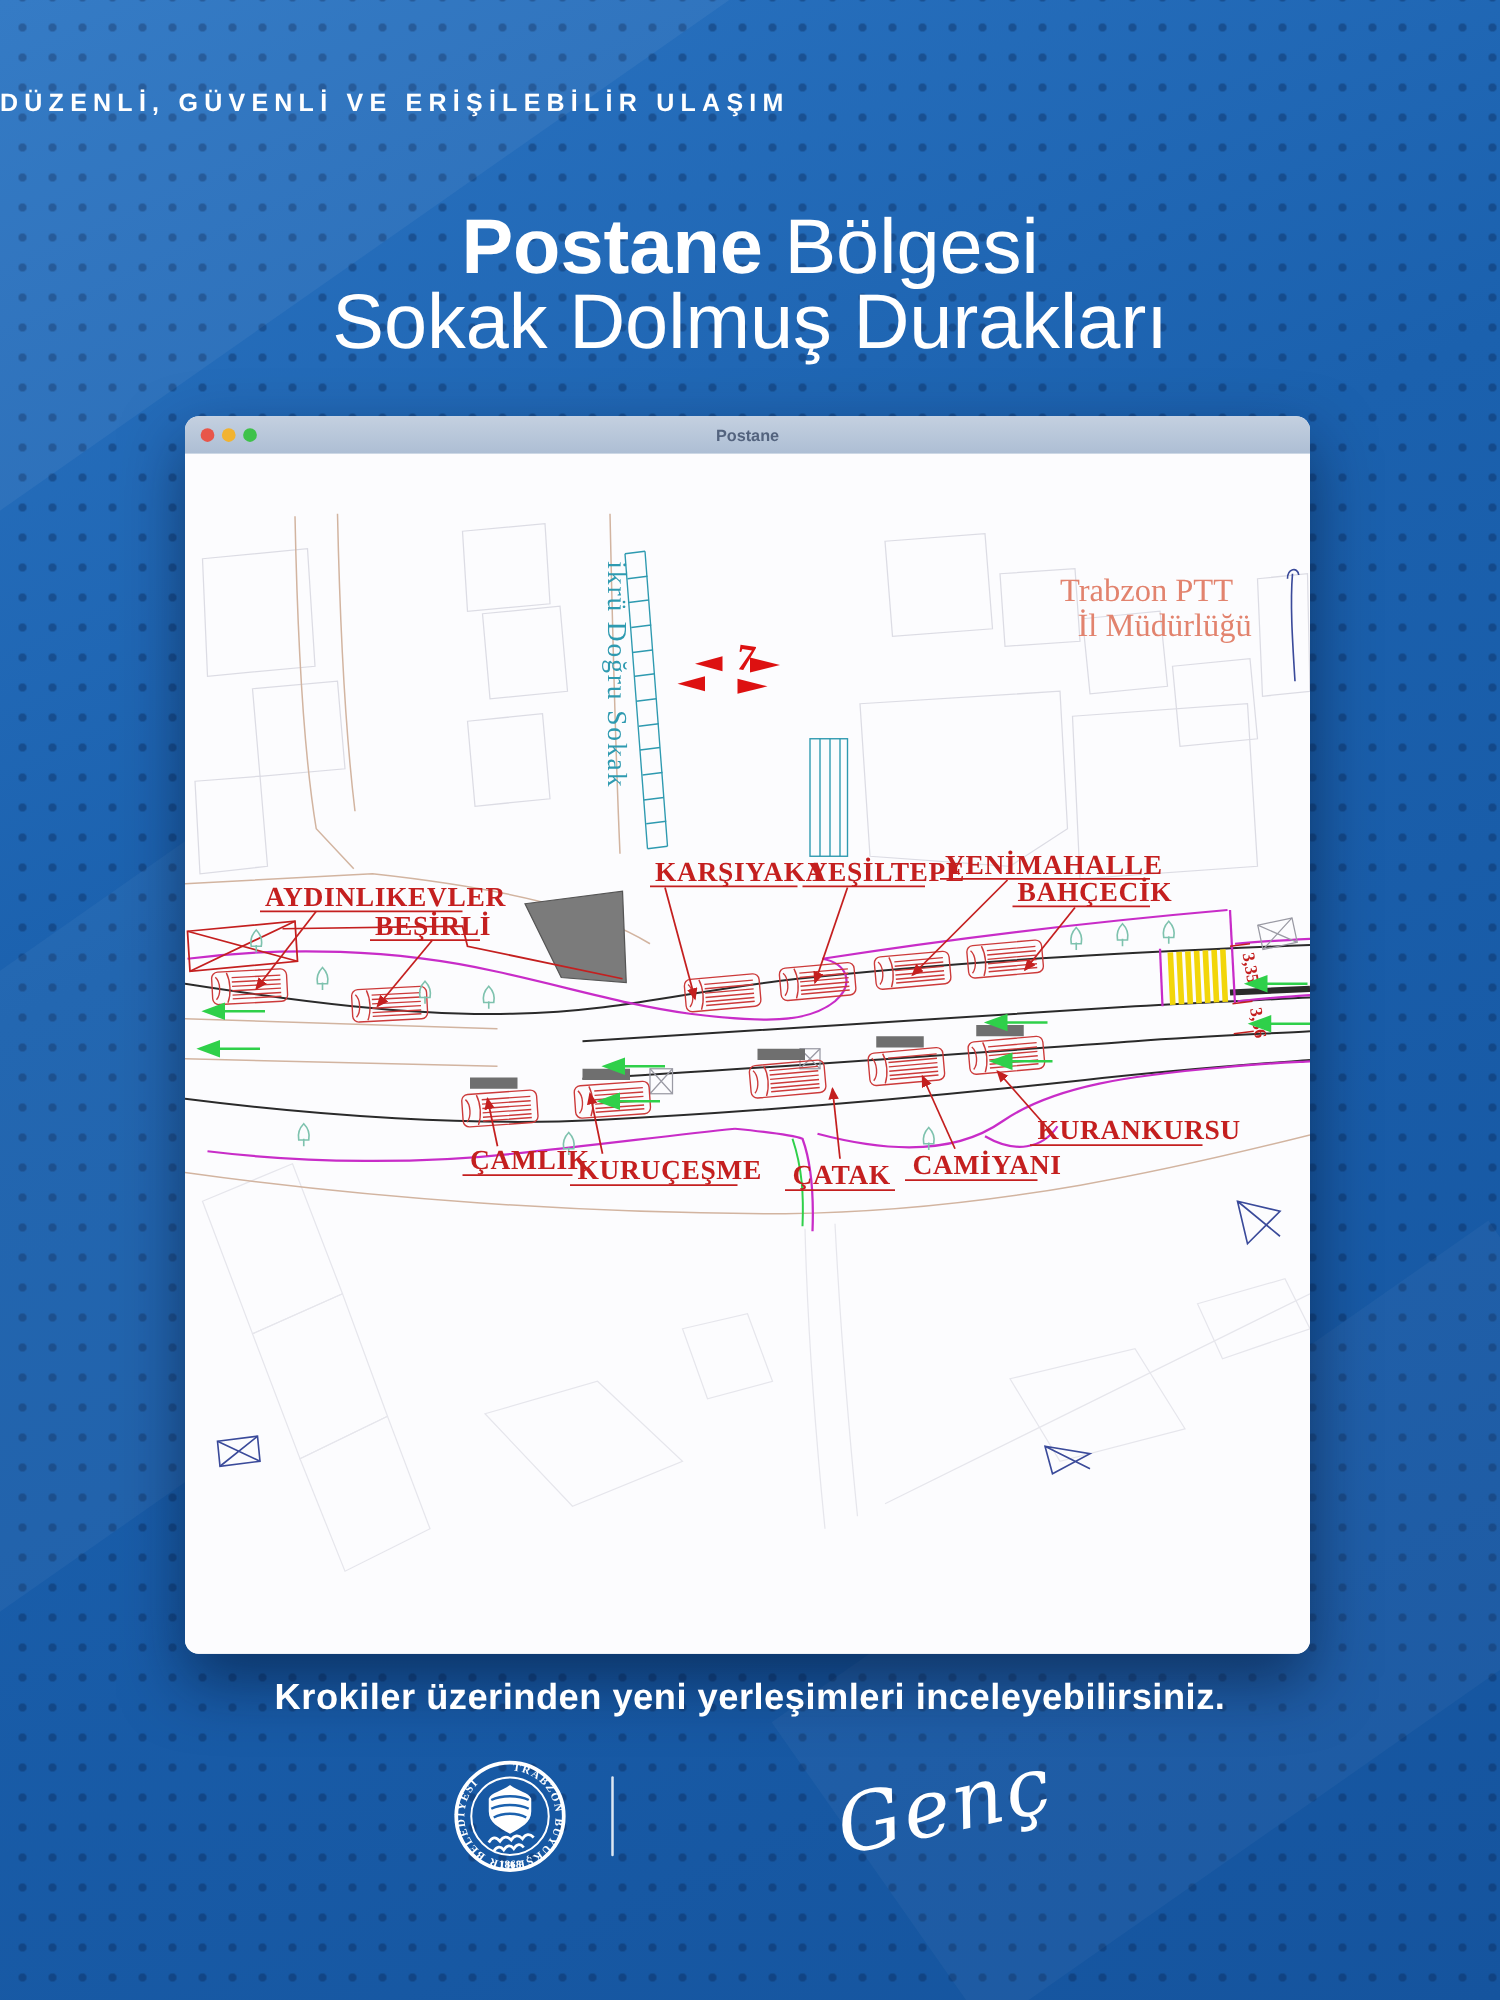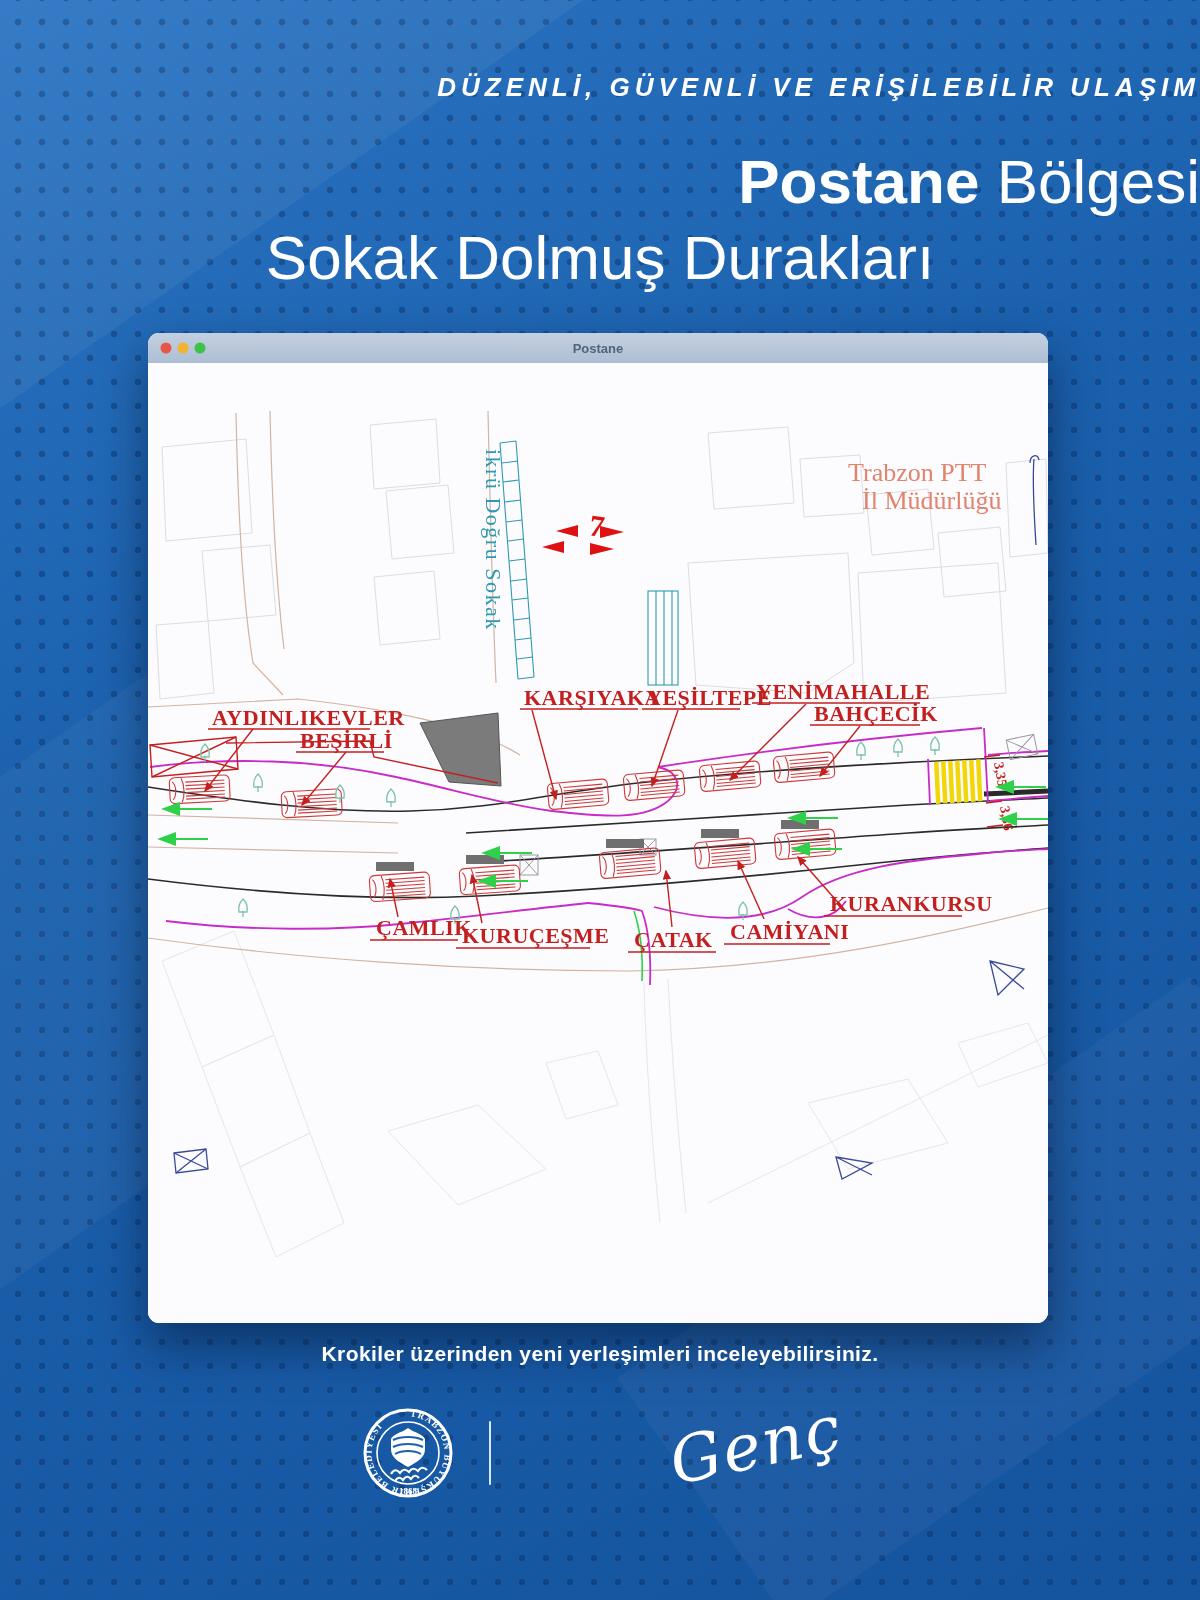--- a/index.html
+++ b/index.html
@@ -13,27 +13,27 @@
     position:absolute;inset:0;
     background-image:radial-gradient(circle, rgba(9,38,84,.38) 3px, transparent 3.6px);
     background-size:24px 24px;background-position:6px 10px;pointer-events:none;
   }
   .streak{position:absolute;background:rgba(255,255,255,.05);pointer-events:none;}
   .s1{width:900px;height:340px;left:-320px;top:-60px;transform:rotate(-35deg);}
   .s2{width:1100px;height:420px;left:-260px;top:620px;transform:rotate(-35deg);background:rgba(255,255,255,.04);}
   .s3{width:700px;height:300px;left:640px;top:1150px;transform:rotate(-35deg);background:rgba(255,255,255,.035);}
 
   .kicker{
-    position:absolute;left:0;right:0;top:72px;text-align:right;color:#fff;
-    font-size:26px;font-weight:800;letter-spacing:5px;font-style:italic;
+    position:absolute;left:0;right:0;top:72px;text-align:left;color:#fff;
+    font-size:20px;font-weight:800;letter-spacing:5px;
   }
   .title{position:absolute;left:0;right:0;text-align:center;color:#fff;font-size:62px;line-height:1.1;}
   .title .b{font-weight:800;}
   .title .l{font-weight:300;}
-  .t1{top:148px;text-align:right;}
+  .t1{top:164px;}
   .t2{top:224px;font-weight:300;}
 
   
   .window{
     position:absolute;left:148px;top:333px;width:900px;height:990px;border-radius:11px;
     box-shadow:0 22px 50px rgba(2,14,40,.5);background:#fcfcfe;
   }
   .titlebar{
     position:absolute;left:0;top:0;right:0;height:30px;border-radius:11px 11px 0 0;
     background:linear-gradient(#c4d0e0,#adbed4);display:flex;align-items:center;justify-content:center;
@@ -53,21 +53,21 @@
   .blk{fill:none;stroke:#2a2a2a;stroke-width:1.6;}
   .mag{fill:none;stroke:#c82cc8;stroke-width:1.8;}
   .redln{fill:none;stroke:#c41f1f;stroke-width:1.4;}
   .grn{fill:#2fd04a;stroke:#2fd04a;stroke-width:2;}
   .teal{fill:none;stroke:#2e9ab0;stroke-width:1.1;}
   .tree{fill:none;stroke:#7ec2ae;stroke-width:1.3;}
   .navy{fill:none;stroke:#3a4a9a;stroke-width:1.3;}
   .gxb{fill:none;stroke:#9a9aa4;stroke-width:1;}
   .busline{fill:none;stroke:#cc3a3a;stroke-width:1.1;}
 
-  .footnote{position:absolute;left:0;right:0;top:1342px;text-align:center;color:#fff;font-size:21px;font-weight:600;letter-spacing:.4px;}
+  .footnote{position:absolute;left:0;right:0;top:1342px;text-align:center;color:#fff;font-size:29px;font-weight:600;letter-spacing:.4px;}
   .brandbar{position:absolute;left:0;right:0;top:1388px;display:flex;align-items:center;justify-content:center;gap:26px;}
   .divider{width:2px;height:64px;background:rgba(255,255,255,.85);border-radius:1px;}
   .sig{position:relative;color:#fff;width:330px;height:130px;}
   .sig .name{font-size:42px;font-weight:700;letter-spacing:1px;white-space:nowrap;}
   .sig .sub{margin-top:4px;font-size:15px;font-weight:700;line-height:1.25;}
   .sig .script{
     position:absolute;left:152px;top:20px;font-family:"DejaVu Serif", serif;font-style:italic;
     font-size:64px;font-weight:500;transform:rotate(-12deg);letter-spacing:2px;
   }
 </style>

